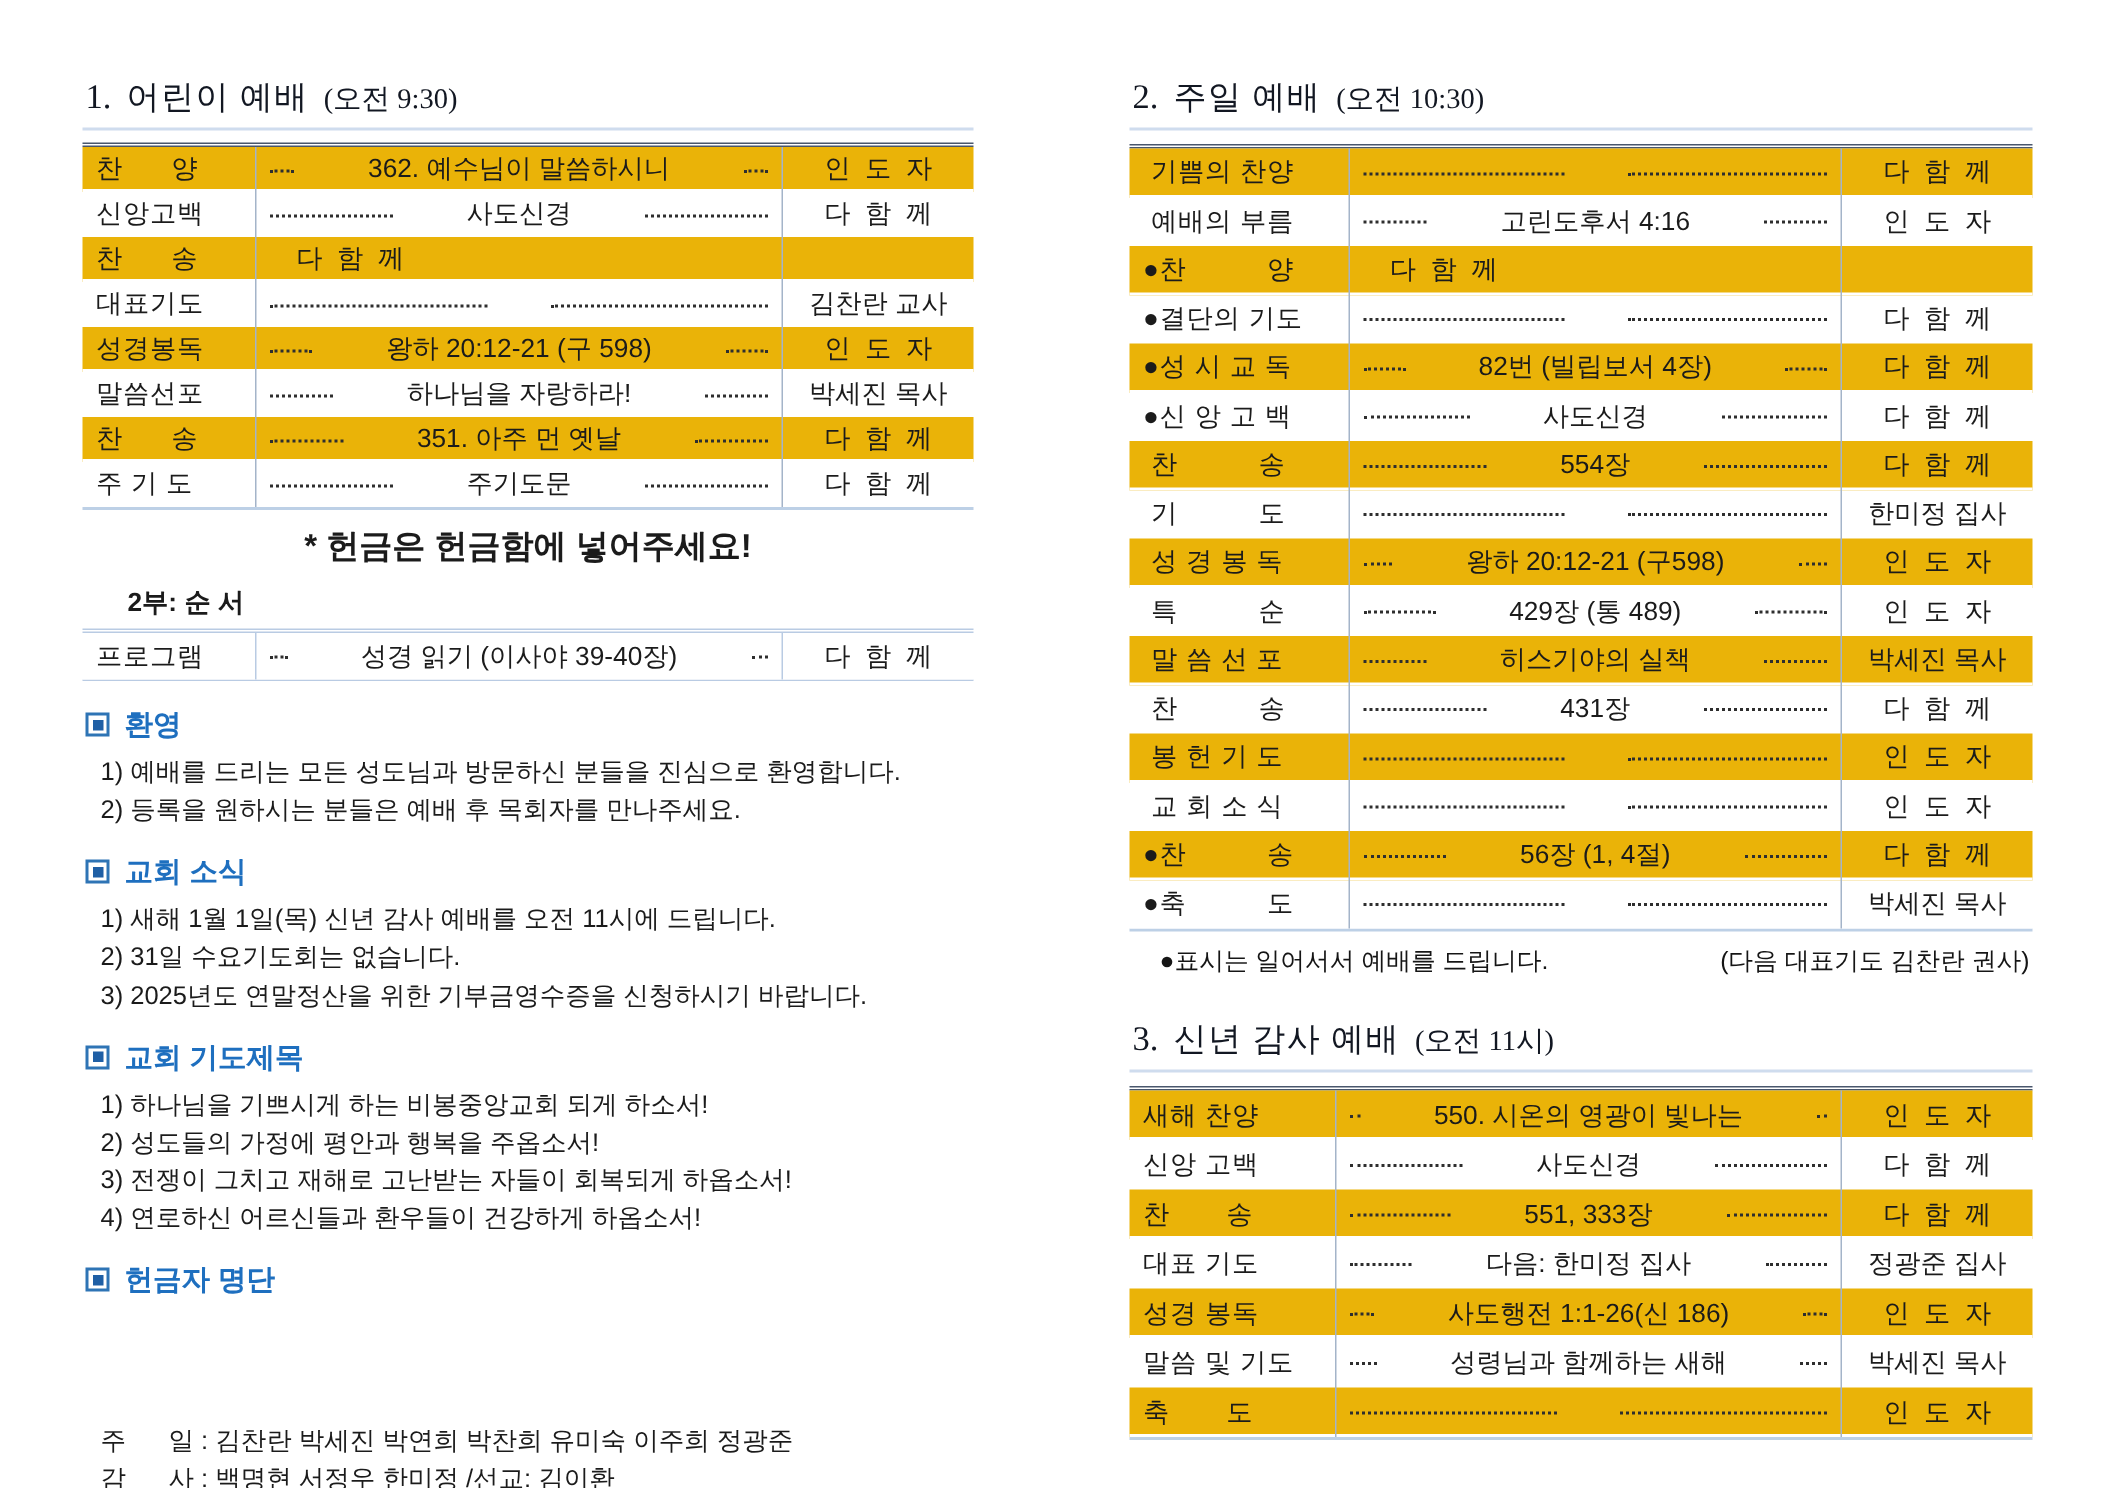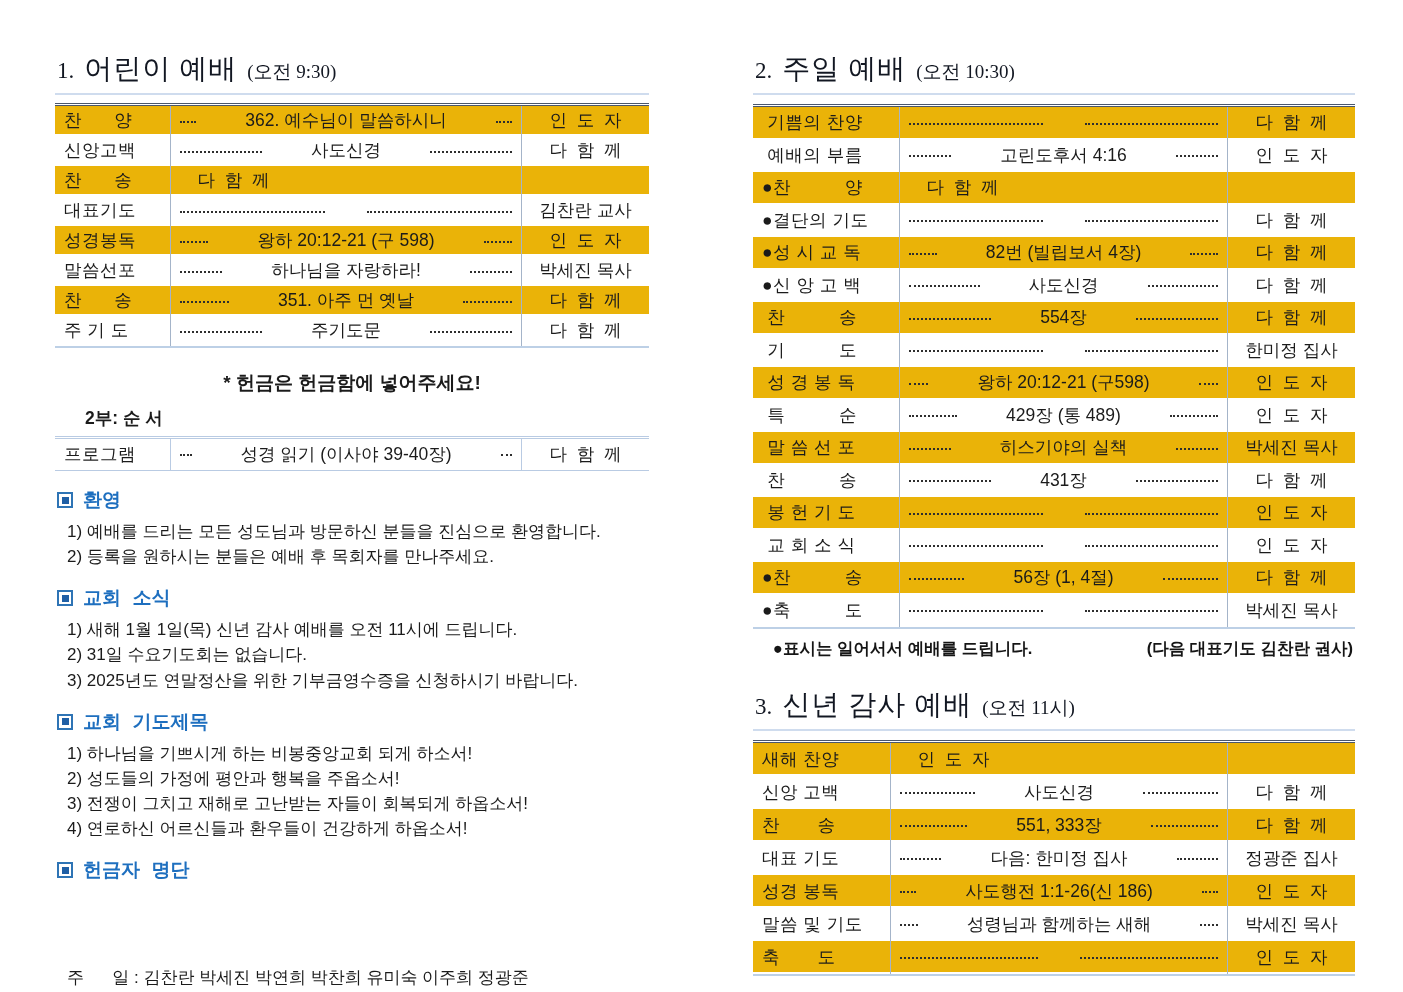--- a/index.html
+++ b/index.html
@@ -7,21 +7,21 @@
         font-family:"Liberation Sans", sans-serif;color:#1b1b1b;}
   .col{position:absolute;top:50px;}
   #col-left{left:55px;width:594px;}
   #col-right{left:753px;width:602px;}
 
   
   .svc-head{display:flex;align-items:baseline;gap:10px;
             font-family:"Liberation Serif", serif;color:#121722;
             border-bottom:2px solid #cfdcee;padding:0 0 5px 2px;}
   .svc-num{font-size:23px;}
-  .svc-title{font-size:28px;letter-spacing:1px;}
+  .svc-title{font-size:22px;letter-spacing:1px;}
   .svc-time{font-size:19px;}
 
   
   .svc-table{position:relative;border-top:3px double #49566c;border-bottom:2px solid #bdd0e6;}
   .svc-table .vline{position:absolute;top:0;bottom:0;width:1px;background:#a4b4c9;}
   .svc-table .vline.v1{left:var(--lw);}
   .svc-table .vline.v2{right:var(--bw);}
   .row{display:flex;align-items:center;border-bottom:2px solid #ffffff;height:var(--rh);}
   .row.shaded{background:#eab308;}
   .cell.label{width:var(--lw);white-space:pre;padding-left:9px;box-sizing:border-box;
@@ -31,33 +31,33 @@
   .dots{flex:1 1 0;min-width:6px;height:0;border-bottom:2px dotted #2e2e2e;align-self:center;margin-top:3px;}
   .ctext{white-space:pre;padding:0 7px;font-size:17.5px;}
   .ctext:empty{display:none;}
 
   #table1{--lw:115px;--bw:127px;--rh:28px;margin-top:8px;}
   #table2{--lw:146px;--bw:127px;--rh:30.5px;margin-top:9px;}
   #table3{--lw:137px;--bw:127px;--rh:31px;margin-top:9px;}
   #table2 .cell.label,#table3 .cell.label{letter-spacing:.5px;}
 
   
-  .note-line{text-align:center;font-weight:bold;font-size:19px;margin:22px 0 10px 0;}
+  .note-line{text-align:center;font-weight:bold;font-size:22px;margin:9px 0 10px 0;}
   .part2-label{font-weight:bold;font-size:17.5px;margin:0 0 6px 30px;}
   #part2-table{--lw:115px;--bw:127px;--rh:29px;border-top:3px double #b9cbe3;border-bottom:1px solid #b9cbe3;}
   #part2-table .vline{background:#b9cbe3;}
 
   
   .svc-footnote{display:flex;justify-content:space-between;font-size:16.5px;
-                margin:9px 2px 0 20px;color:#151515;font-weight:bold;}
+                margin:9px 2px 0 20px;color:#151515;}
 
   
   .sec{margin-top:16px;}
   .sec-head{display:flex;align-items:center;gap:10px;color:#1e6fbf;font-weight:bold;
-            font-size:19px;margin:14px 0 6px 2px;font-family:Liberation Mono, monospace;}
+            font-size:19px;margin:14px 0 6px 2px;}
   .sq{width:12px;height:12px;border:2px solid #2e74b5;display:inline-flex;
       align-items:center;justify-content:center;flex:0 0 auto;}
   .sq::before{content:"";width:7px;height:7px;background:#1f5fa5;}
   .sec-items{margin:0 0 0 12px;font-size:17px;line-height:1.48;}
   .sec-items div{white-space:pre-wrap;}
   .donors{white-space:pre;}
 
   .mt-svc3{margin-top:26px;}
 </style>
 </head>
@@ -401,20 +401,25 @@
       <span class="svc-title">신년 감사 예배</span>
       <span class="svc-time">(오전 11시)</span>
     </div>
 
     <div id="table3" class="svc-table">
       <div class="vline v1"></div>
       <div class="vline v2"></div>
 
         <div class="row shaded">
           <span class="cell label">새해 찬양</span>
+          <span class="cell content">
+            <span class="dots"></span>
+            <span class="ctext">550. 시온의 영광이 빛나는</span>
+            <span class="dots"></span>
+          </span>
           <span class="cell by">인  도  자</span>
         </div>
 
         <div class="row">
           <span class="cell label">신앙 고백</span>
           <span class="cell content">
             <span class="dots"></span>
             <span class="ctext">사도신경</span>
             <span class="dots"></span>
           </span>

